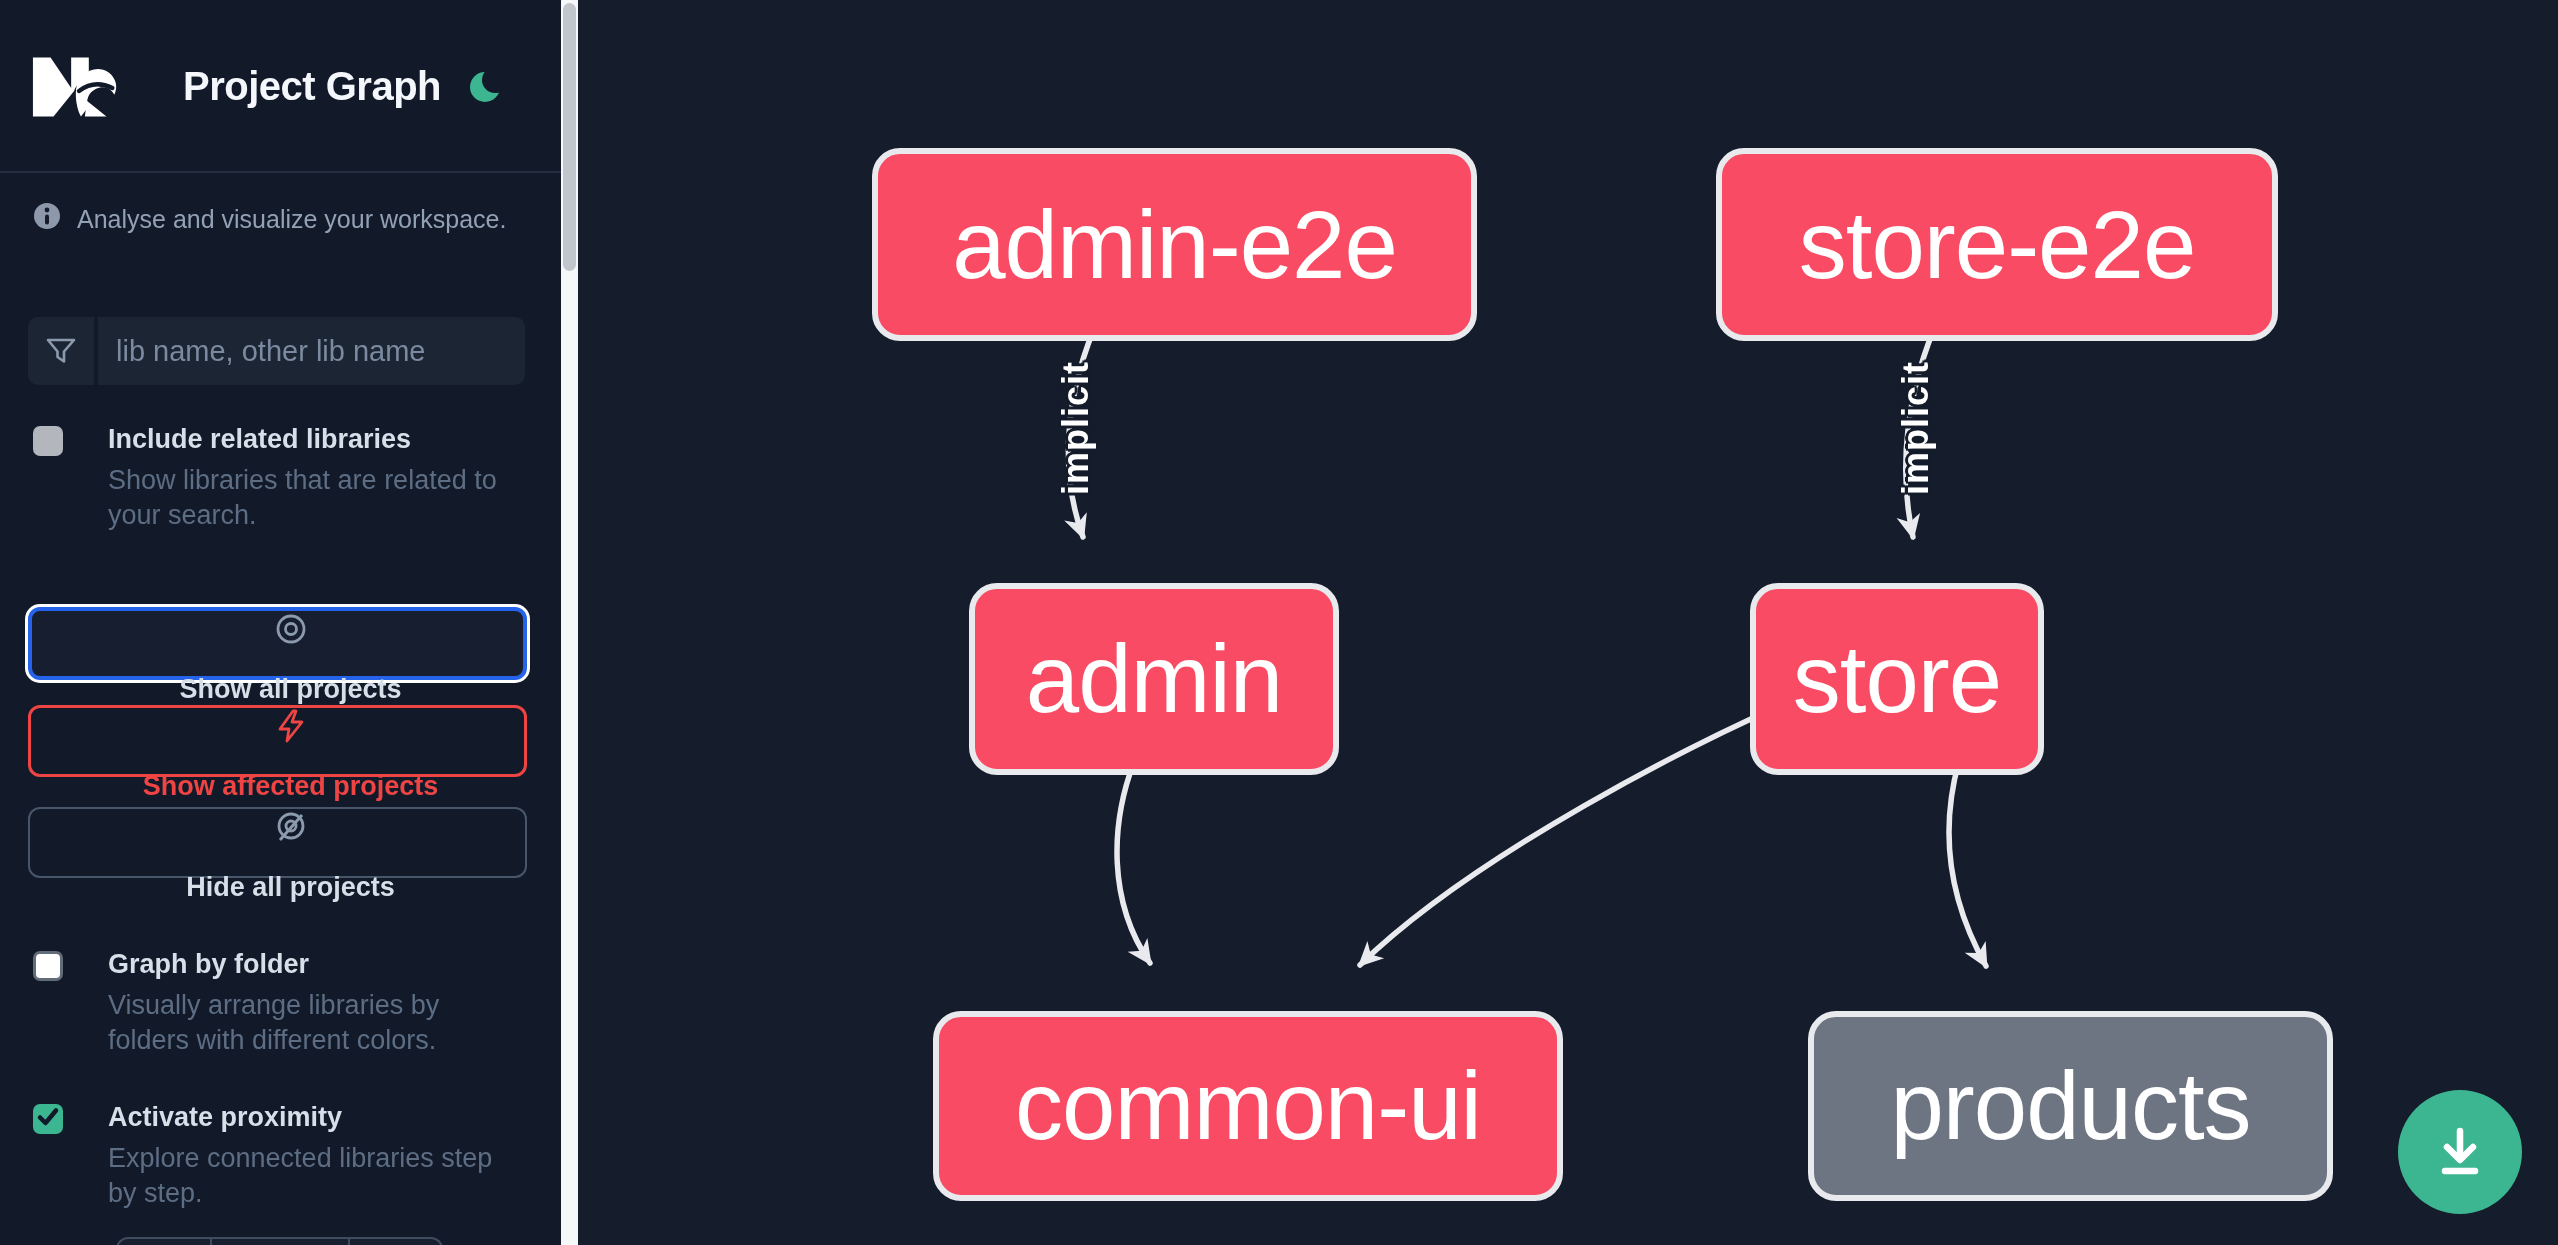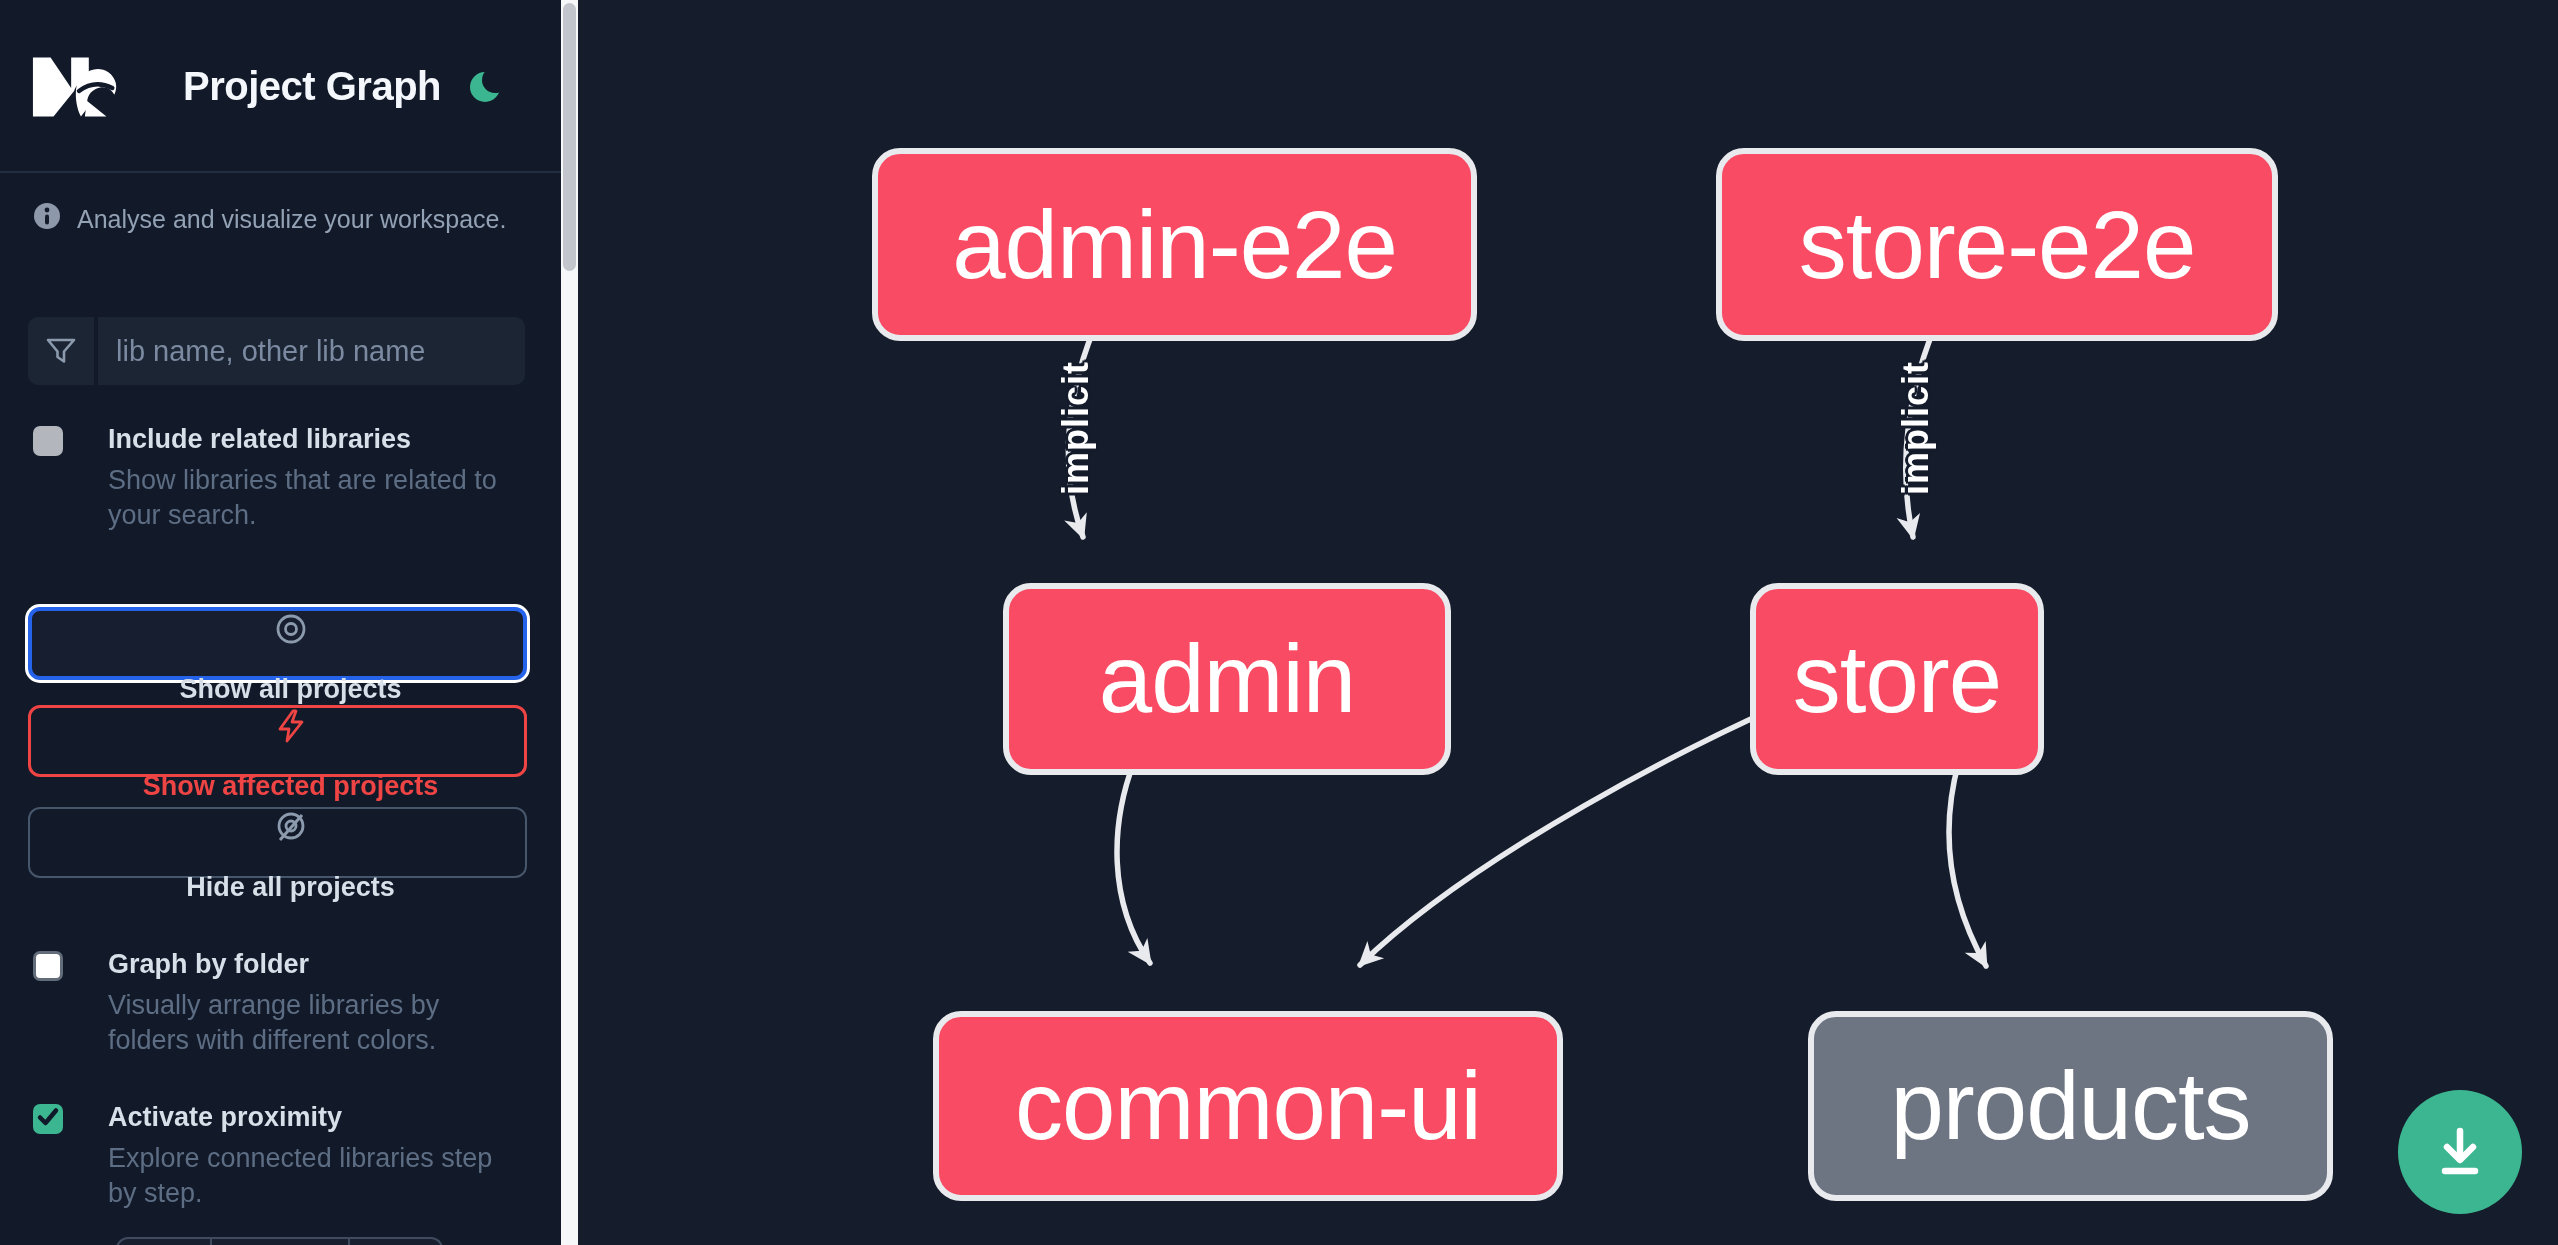--- a/index.html
+++ b/index.html
@@ -191,21 +191,21 @@
       <path d="M1140 747 C1106 825 1110 905 1150 963" fill="none" stroke="var(--edge)" stroke-width="5.5" stroke-linecap="round" marker-end="url(#arrow)"></path>
       <path d="M1826 686 C1690 742 1470 858 1360 965" fill="none" stroke="var(--edge)" stroke-width="5.5" stroke-linecap="round" marker-end="url(#arrow)"></path>
       <path d="M1963 748 C1936 830 1950 902 1986 966" fill="none" stroke="var(--edge)" stroke-width="5.5" stroke-linecap="round" marker-end="url(#arrow)"></path>
     </svg>
 
     <div class="edge-label" style="left:498px;top:428px;">implicit</div>
     <div class="edge-label" style="left:1338px;top:428px;">implicit</div>
 
     <div class="node pink" style="left:294px;top:119px;width:605px;height:193px;">admin-e2e</div>
     <div class="node pink" style="left:1138px;top:119px;width:562px;height:193px;">store-e2e</div>
-    <div class="node pink" style="left:425px;top:554px;width:448px;height:192px;text-align:center;">admin</div>
+    <div class="node pink" style="left:391px;top:554px;width:370px;height:192px;text-align:center;">admin</div>
     <div class="node pink" style="left:1172px;top:554px;width:294px;height:192px;">store</div>
     <div class="node pink" style="left:355px;top:982px;width:630px;height:190px;">common-ui</div>
     <div class="node gray" style="left:1230px;top:982px;width:525px;height:190px;">products</div>
 
     <button class="download-fab">
       <span>
         <svg width="64" height="64" viewBox="0 0 64 64">
           <path d="M32 12 V40" stroke="#ffffff" stroke-width="6.5" stroke-linecap="round" fill="none"></path>
           <path d="M19 28 L32 41 L45 28" stroke="#ffffff" stroke-width="6.5" stroke-linecap="round" stroke-linejoin="round" fill="none"></path>
           <path d="M17 52 H47" stroke="#ffffff" stroke-width="6.5" stroke-linecap="round" fill="none"></path>

